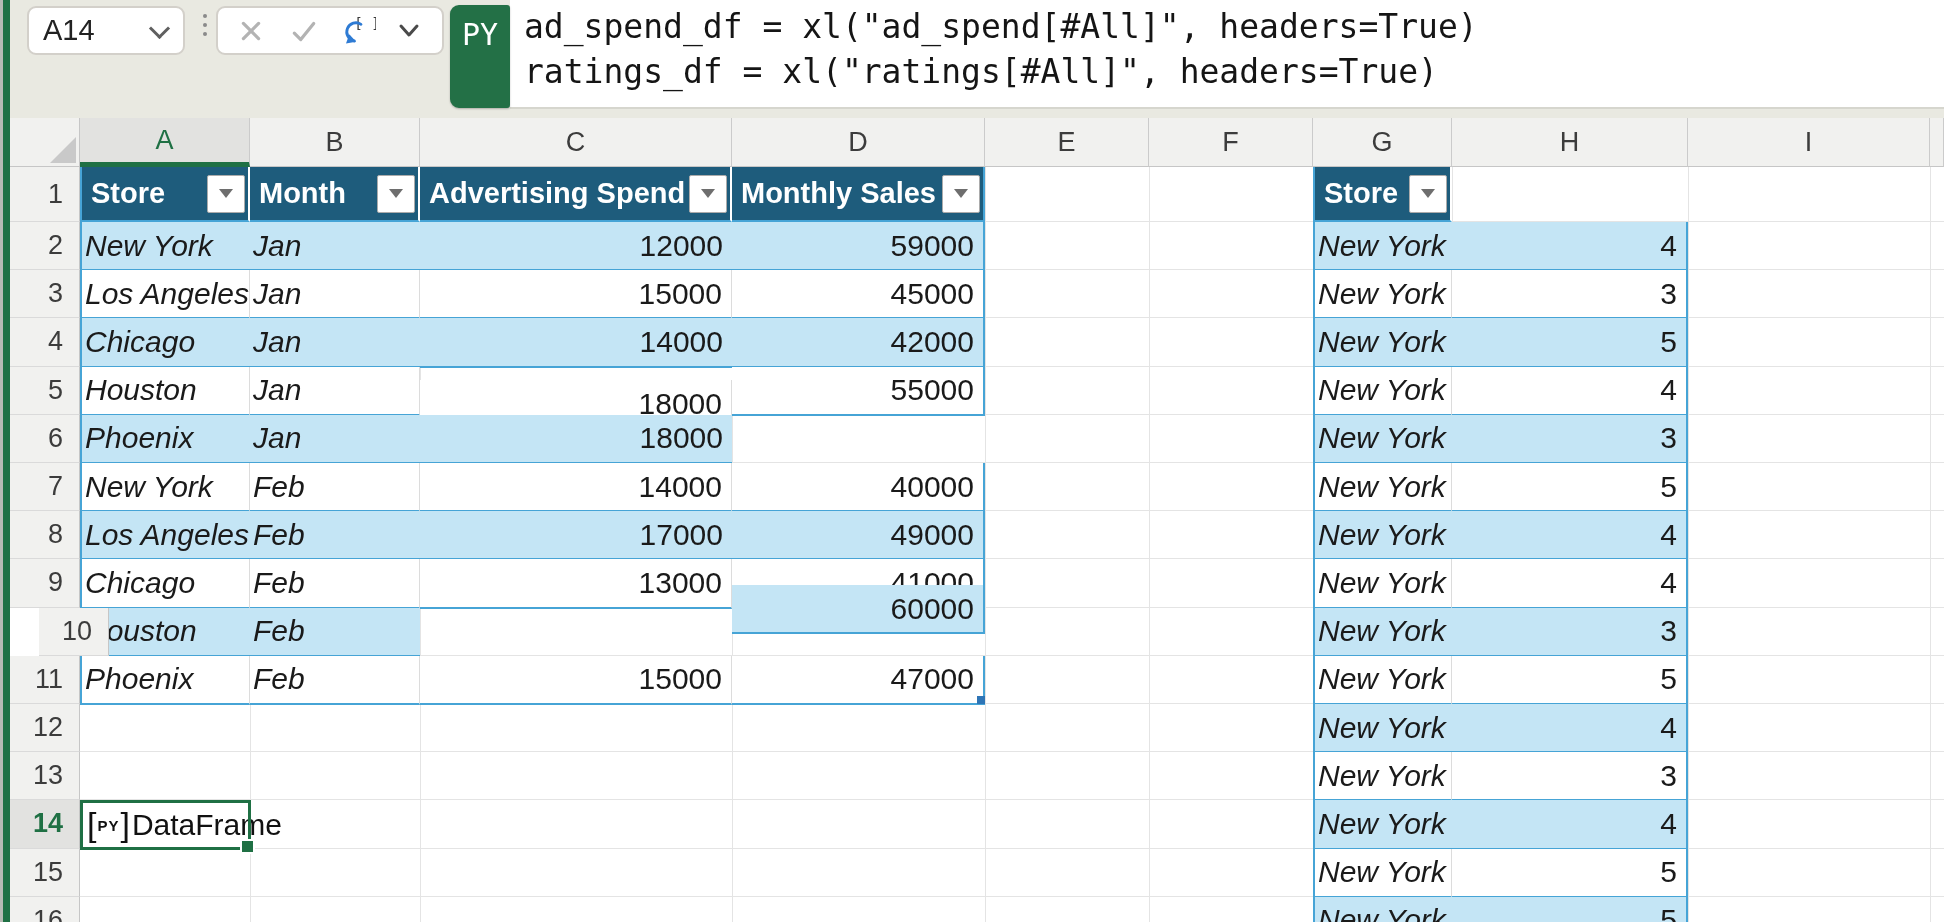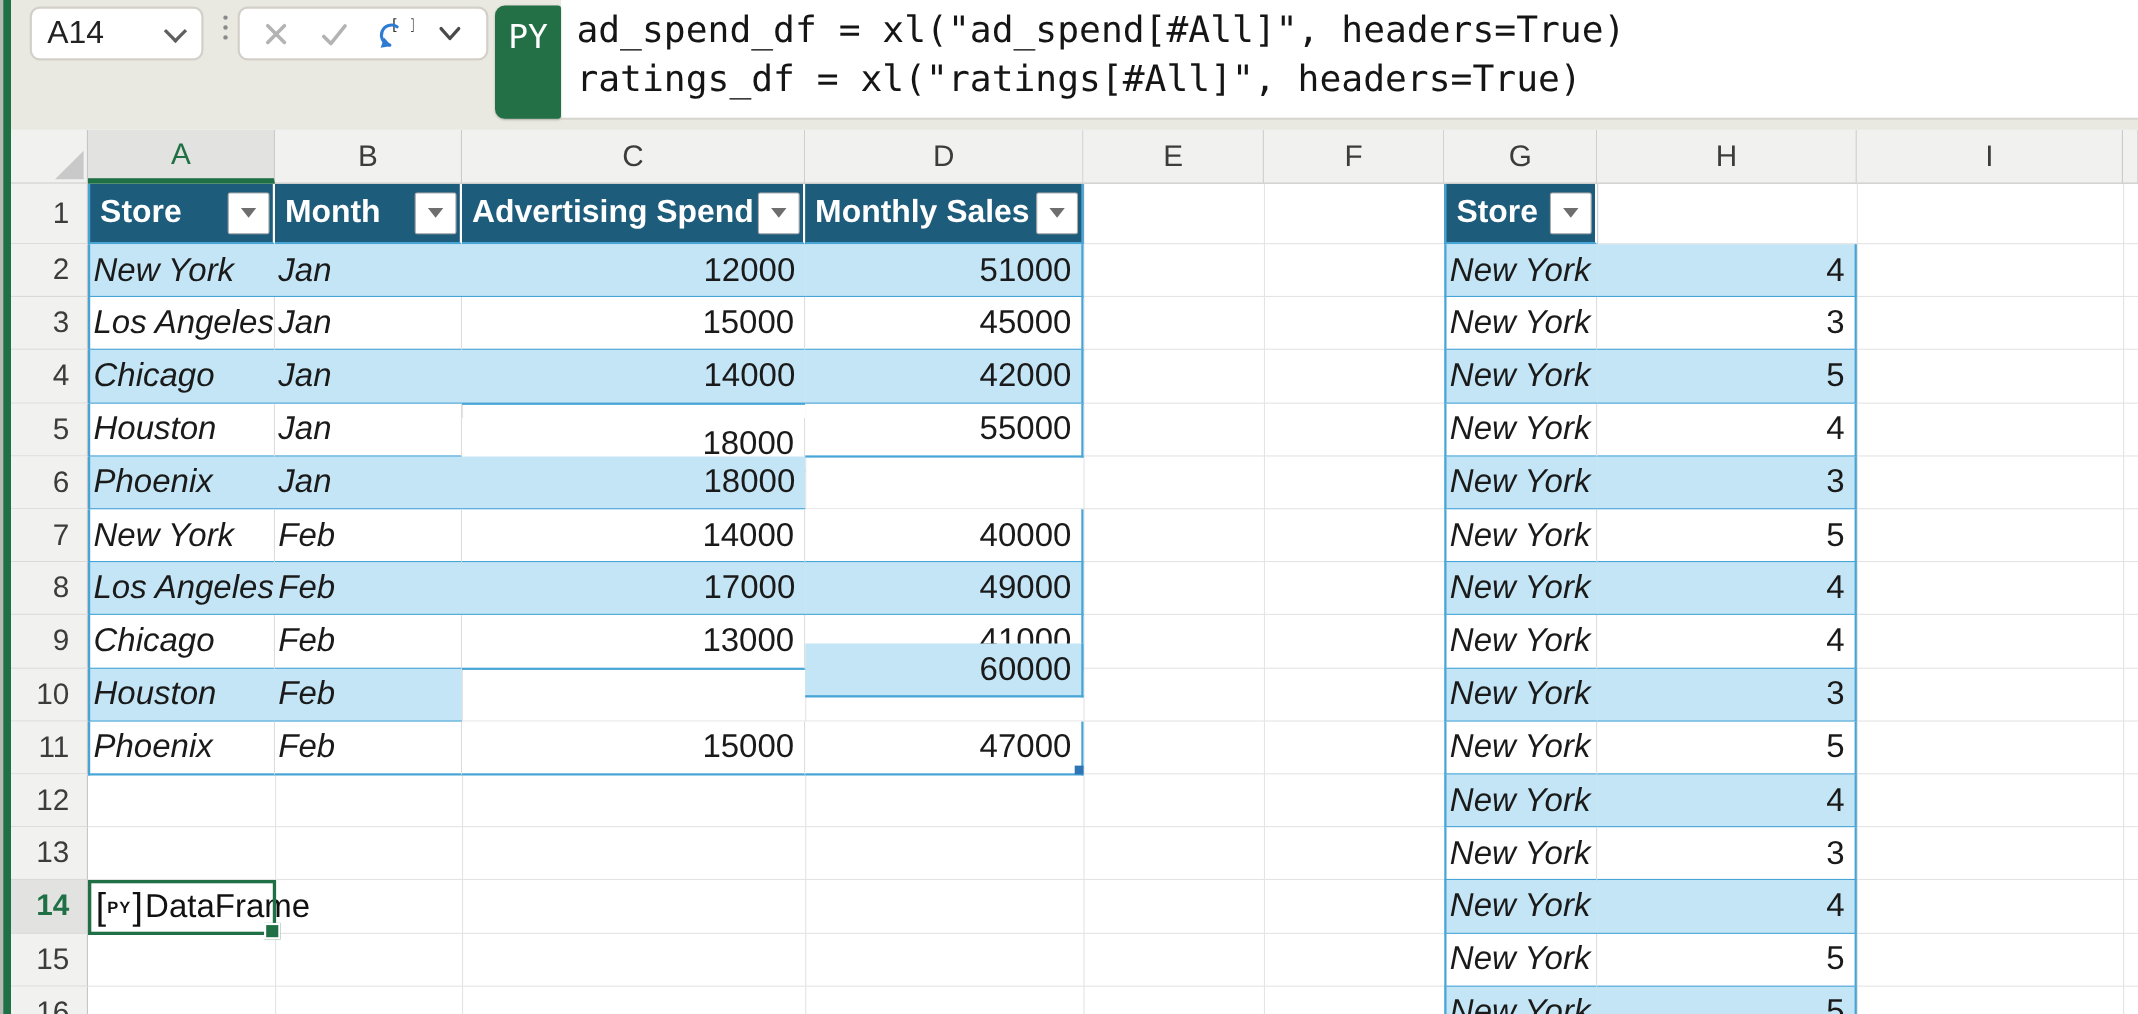--- a/index.html
+++ b/index.html
@@ -156,21 +156,21 @@
       <div class="colhead" style="left: 1930px; width: 14px;"></div>
       <div class="rowhead" style="top: 49px; height: 55px;">1</div>
       <div class="rowhead" style="top: 104px; height: 48.2px;">2</div>
       <div class="rowhead" style="top: 152.2px; height: 48.2px;">3</div>
       <div class="rowhead" style="top: 200.4px; height: 48.2px;">4</div>
       <div class="rowhead" style="top: 248.6px; height: 48.2px;">5</div>
       <div class="rowhead" style="top: 296.8px; height: 48.2px;">6</div>
       <div class="rowhead" style="top: 345px; height: 48.2px;">7</div>
       <div class="rowhead" style="top: 393.2px; height: 48.2px;">8</div>
       <div class="rowhead" style="top: 441.4px; height: 48.2px;">9</div>
-      <div class="rowhead" style="top: 489.6px; height: 48.2px;">10</div>
+      <div class="rowhead" style="top: 489.6px; height: 48.2px; margin-left: 29px;">10</div>
       <div class="rowhead" style="top: 537.8px; height: 48.2px;">11</div>
       <div class="rowhead" style="top: 586px; height: 48.2px;">12</div>
       <div class="rowhead" style="top: 634.2px; height: 48.2px;">13</div>
       <div class="rowhead sel" style="top: 682.4px; height: 48.2px;">14</div>
       <div class="rowhead" style="top: 730.6px; height: 48.2px;">15</div>
       <div class="rowhead" style="top: 778.8px; height: 48.2px;">16</div>
       <div class="vline" style="left: 250px; top: 49px; height: 755px;"></div>
       <div class="vline" style="left: 420px; top: 49px; height: 755px;"></div>
       <div class="vline" style="left: 732px; top: 49px; height: 755px;"></div>
       <div class="vline" style="left: 985px; top: 49px; height: 755px;"></div>
@@ -203,21 +203,21 @@
         </span></div>
       <div class="thead" style="left: 420px; top: 49px; width: 312px; height: 55px; border-right: 2px solid rgb(255, 255, 255);">Advertising Spend<span class="fbtn">
           <span class="ftri"></span>
         </span></div>
       <div class="thead" style="left: 732px; top: 49px; width: 253px; height: 55px; border-right: 2px solid var(--tbord);">Monthly Sales<span class="fbtn">
           <span class="ftri"></span>
         </span></div>
       <div class="tcell band al" style="left: 80px; top: 104px; width: 170px; height: 49.2px; border-bottom: 2px solid var(--tbord); border-left: 2px solid var(--tbord); border-right: none;">New York</div>
       <div class="tcell band al" style="left: 250px; top: 104px; width: 170px; height: 49.2px; border-bottom: 2px solid var(--tbord); border-right: none;">Jan</div>
       <div class="tcell band ar" style="left: 420px; top: 104px; width: 312px; height: 49.2px; border-bottom: 2px solid var(--tbord); border-right: none;">12000</div>
-      <div class="tcell band ar" style="left: 732px; top: 104px; width: 253px; height: 49.2px; border-bottom: 2px solid var(--tbord); border-right: 2px solid var(--tbord);">51000</div>
+      <div class="tcell band ar" style="left: 732px; top: 104px; width: 253px; height: 49.2px; border-bottom: 2px solid var(--tbord); border-right: 2px solid var(--tbord);">59000</div>
       <div class="tcell al" style="left: 80px; top: 152.2px; width: 170px; height: 49.2px; border-bottom: 2px solid var(--tbord); border-left: 2px solid var(--tbord); border-right: 1px solid rgb(220, 220, 220);">Los Angeles</div>
       <div class="tcell al" style="left: 250px; top: 152.2px; width: 170px; height: 49.2px; border-bottom: 2px solid var(--tbord); border-right: 1px solid rgb(220, 220, 220);">Jan</div>
       <div class="tcell ar" style="left: 420px; top: 152.2px; width: 312px; height: 49.2px; border-bottom: 2px solid var(--tbord); border-right: 1px solid rgb(220, 220, 220);">15000</div>
       <div class="tcell ar" style="left: 732px; top: 152.2px; width: 253px; height: 49.2px; border-bottom: 2px solid var(--tbord); border-right: 2px solid var(--tbord);">45000</div>
       <div class="tcell band al" style="left: 80px; top: 200.4px; width: 170px; height: 49.2px; border-bottom: 2px solid var(--tbord); border-left: 2px solid var(--tbord); border-right: none;">Chicago</div>
       <div class="tcell band al" style="left: 250px; top: 200.4px; width: 170px; height: 49.2px; border-bottom: 2px solid var(--tbord); border-right: none;">Jan</div>
       <div class="tcell band ar" style="left: 420px; top: 200.4px; width: 312px; height: 49.2px; border-bottom: 2px solid var(--tbord); border-right: none;">14000</div>
       <div class="tcell band ar" style="left: 732px; top: 200.4px; width: 253px; height: 49.2px; border-bottom: 2px solid var(--tbord); border-right: 2px solid var(--tbord);">42000</div>
       <div class="tcell al" style="left: 80px; top: 248.6px; width: 170px; height: 49.2px; border-bottom: 2px solid var(--tbord); border-left: 2px solid var(--tbord); border-right: 1px solid rgb(220, 220, 220);">Houston</div>
       <div class="tcell al" style="left: 250px; top: 248.6px; width: 170px; height: 49.2px; border-bottom: 2px solid var(--tbord); border-right: 1px solid rgb(220, 220, 220);">Jan</div>

